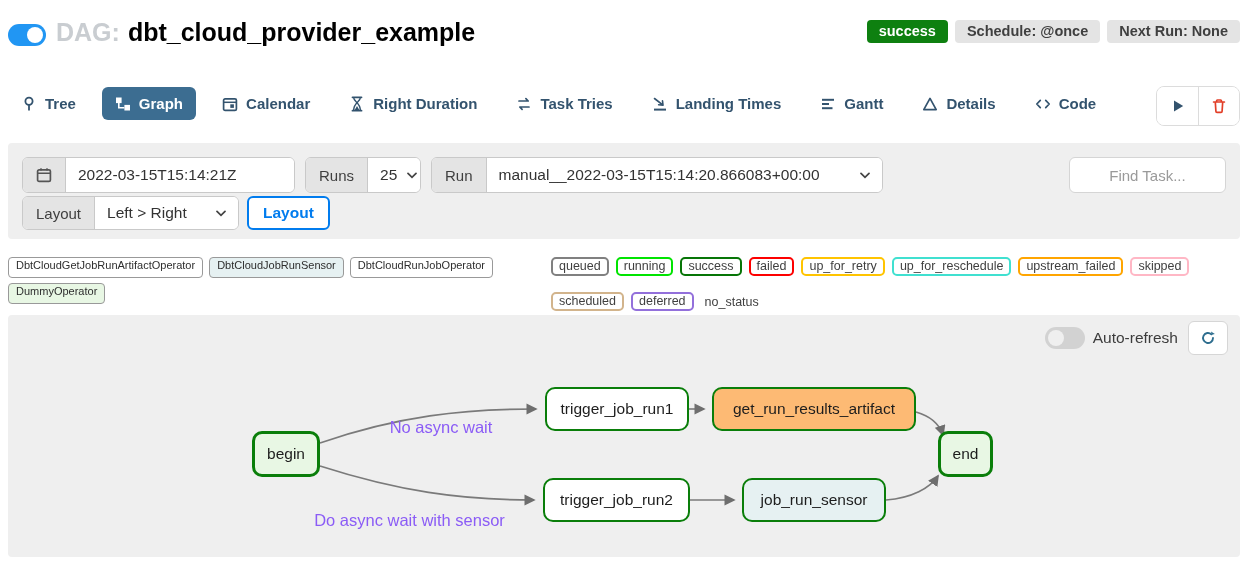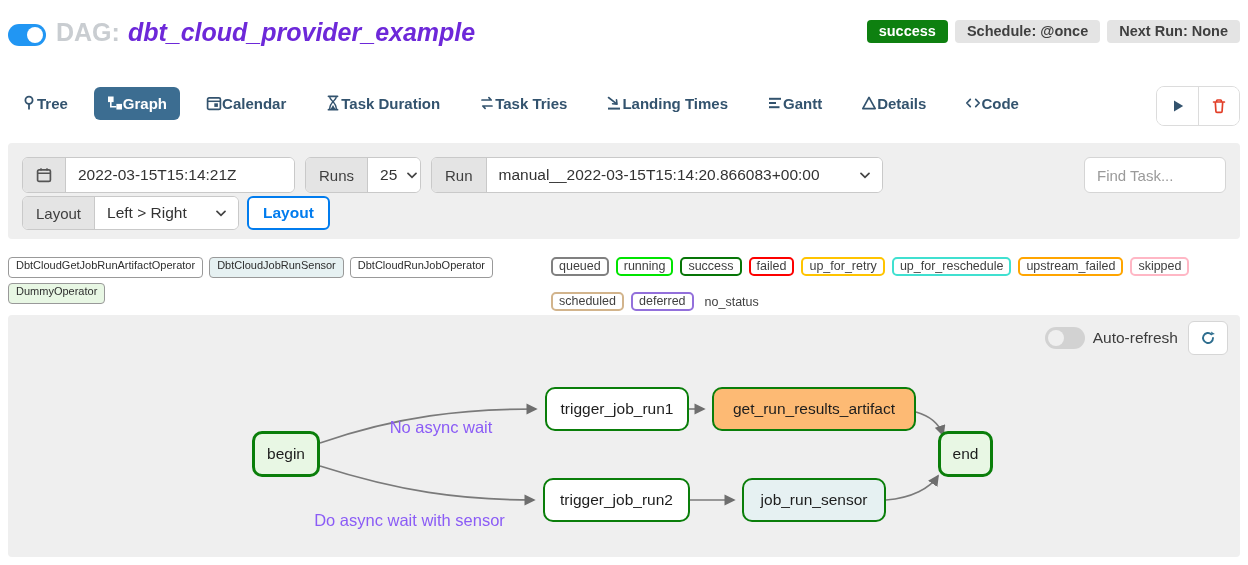--- a/index.html
+++ b/index.html
@@ -14,32 +14,32 @@
   .dag-toggle {
     position: absolute; left: 0; top: 24px; width: 38px; height: 22px;
     background: #2196f3; border-radius: 12px; cursor: pointer;
   }
   .dag-toggle .knob {
     position: absolute; top: 3px; left: 19px; width: 16px; height: 16px;
     background: #fff; border-radius: 50%;
   }
   .dag-title-row { position: absolute; left: 48px; top: 18px; font-size: 25px; font-weight: 700; white-space: nowrap; }
   .dag-prefix { color: #c9cdd1; margin-right: 8px; }
-  .dag-name { color: #6d28d9; font-style: italic; }
+  .dag-name { color: #000000; }
   .header-badges { position: absolute; right: 0; top: 20px; display: flex; gap: 7px; }
   .badge {
     font-size: 14.5px; font-weight: 600; padding: 3px 12px 4px; border-radius: 4px;
     background: #e4e4e4; color: #3f3f3f; white-space: nowrap;
   }
   .badge.success { color: #fff; }
 
   
   .tabbar { position: absolute; top: 87px; left: 8px; display: flex; gap: 13px; align-items: center; }
   .tab {
-    display: flex; align-items: flex-start; padding: 8px 13px;
+    display: flex; align-items: flex-end; gap: 8px; padding: 8px 13px;
     font-size: 15px; font-weight: 600; color: #33536e; border-radius: 6px; cursor: pointer;
     white-space: nowrap;
   }
   .tab.active { background: #3c6d91; color: #ffffff; }
   .ticon { display: inline-flex; width: 16px; height: 16px; }
   .ticon svg { width: 16px; height: 16px; }
 
   .dag-actions {
     position: absolute; top: 86px; right: 8px; display: flex;
     background: #fff; border: 1px solid #dcdcdc; border-radius: 8px; overflow: hidden;
@@ -165,21 +165,21 @@
     <span>Calendar</span>
   </div>
   <div class="tab">
     <span class="ticon">
         <svg viewBox="0 0 16 16">
           <path d="M3.5 1.3h9M3.5 14.7h9" stroke="currentColor" stroke-width="1.8" stroke-linecap="round"></path>
           <path d="M4.6 1.6c0 4.2 6.8 4.6 6.8 13M11.4 1.6c0 4.2-6.8 4.6-6.8 13" fill="none" stroke="currentColor" stroke-width="1.4"></path>
           <path d="M8 10l2.6 4.4H5.4z" fill="currentColor"></path>
         </svg>
       </span>
-    <span>Task Duration</span>
+    <span>Right Duration</span>
   </div>
   <div class="tab">
     <span class="ticon">
         <svg viewBox="0 0 16 16">
           <path d="M3 5h9.2l-2.3-2.3M13 11H3.8l2.3 2.3" fill="none" stroke="currentColor" stroke-width="1.7" stroke-linecap="round" stroke-linejoin="round"></path>
         </svg>
       </span>
     <span>Task Tries</span>
   </div>
   <div class="tab">
@@ -268,21 +268,21 @@
     <span class="ifield">
       <span>manual__2022-03-15T15:14:20.866083+00:00</span>
       <span class="chev">
           <svg width="10" height="7" viewBox="0 0 10 7">
             <path d="M1 1.4l4 4 4-4" fill="none" stroke="#444" stroke-width="1.7" stroke-linecap="round"></path>
           </svg>
         </span>
     </span>
   </div>
 
-  <input class="find-task" style="right: 14px; top: 14px; width: 142px;" placeholder="Find Task...">
+  <input class="find-task" style="right: 14px; top: 14px; width: 157px; text-align: center;" placeholder="Find Task...">
 
   <div class="igroup" style="left:14px; top:53px; width:217px; height:34px;">
     <span class="iaddon">Layout</span>
     <span class="ifield">
       <span>Left &gt; Right</span>
       <span class="chev">
           <svg width="10" height="7" viewBox="0 0 10 7">
             <path d="M1 1.4l4 4 4-4" fill="none" stroke="#444" stroke-width="1.7" stroke-linecap="round"></path>
           </svg>
         </span>

